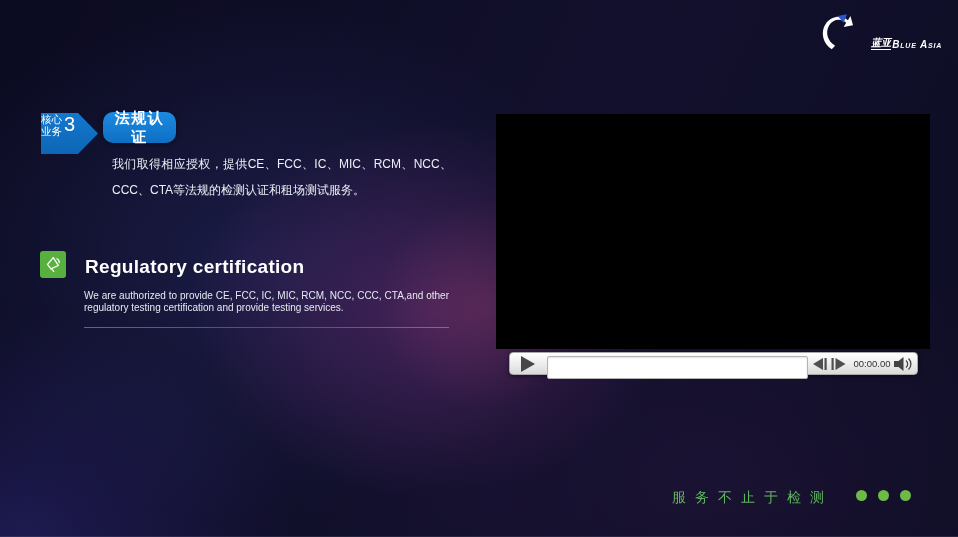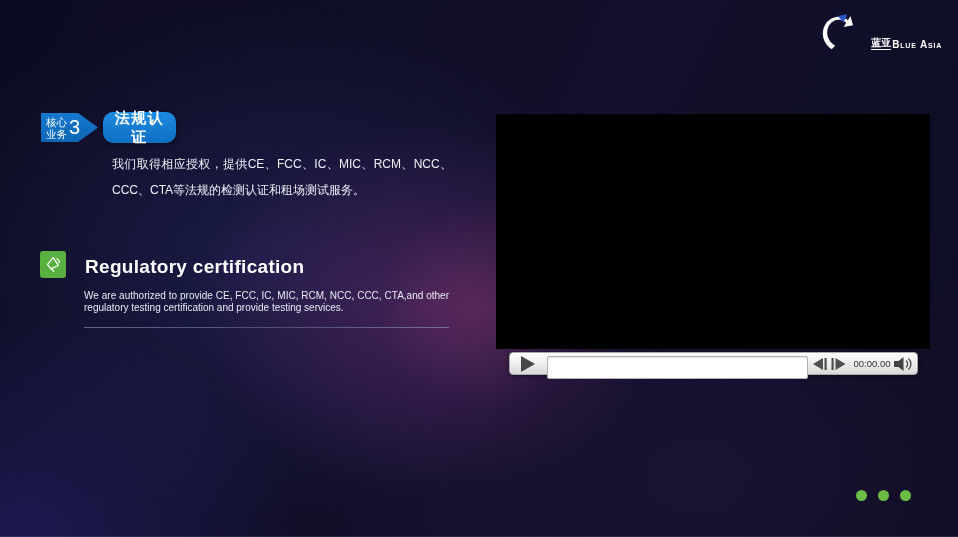--- a/index.html
+++ b/index.html
@@ -11,33 +11,33 @@
       radial-gradient(ellipse 330px 260px at 430px 310px, rgba(170,60,155,0.30), transparent 72%),
       radial-gradient(ellipse 480px 360px at 255px 260px, rgba(75,85,195,0.20), transparent 72%),
       radial-gradient(ellipse 380px 300px at 25px 530px, rgba(72,62,200,0.26), transparent 72%),
       radial-gradient(ellipse 520px 340px at 720px 480px, rgba(120,50,140,0.10), transparent 75%),
       linear-gradient(115deg,#0b0b21 0%,#12102c 55%,#0d0d24 100%);
   }
   .slide::after{content:'';position:absolute;left:0;right:0;bottom:0;height:1px;
     background:rgba(200,200,230,0.12);}
 
   
-  .logo{position:absolute;top:14px;right:16px;display:flex;align-items:flex-end;gap:18px;}
+  .logo{position:absolute;top:14px;right:16px;display:flex;align-items:flex-end;gap:18px;font-style:italic;}
   .logo svg{display:block;}
   .logo-text{display:flex;align-items:flex-end;padding-bottom:2px;white-space:nowrap;}
   .logo-cn{color:#fff;font-size:10px;font-weight:bold;border-bottom:1px solid #fff;
     padding-bottom:1px;margin-right:1px;line-height:10px;}
   .logo-en{color:#fff;font-size:10px;font-weight:bold;letter-spacing:0.8px;
     font-variant:small-caps;line-height:11px;}
 
   
-  .badge{position:absolute;left:41px;top:113px;width:57px;height:29px;
+  .badge{position:absolute;left:41px;top:113px;width:57px;height:41px;
     background:linear-gradient(180deg,#1478cf,#0d66b4);
     clip-path:polygon(0 0,65% 0,100% 50%,65% 100%,0 100%);
-    display:flex;align-items:center;padding-left:5px;box-sizing:border-box;color:#fff;}
+    display:flex;box-sizing:border-box;color:#fff;}
   .badge-lines{font-size:10.5px;line-height:12px;}
   .badge-number{font-size:20px;font-weight:300;margin-left:2px;}
 
   
   .pill-button{position:absolute;left:103px;top:112px;width:73px;height:31px;
     background:linear-gradient(180deg,#1b8be2,#0e6fc2);border:none;border-radius:10px;
     color:#fff;font-size:15px;font-weight:bold;letter-spacing:1.5px;
     display:flex;align-items:center;justify-content:center;
     box-shadow:0 1px 5px rgba(0,0,0,0.45);cursor:pointer;
     font-family:"Liberation Sans",sans-serif;}
@@ -153,19 +153,20 @@
     <div class="time-display">00:00.00</div>
     <button class="ctl volume-btn">
       <svg width="20" height="15" viewBox="0 0 20 15">
         <polygon points="0,4.5 4.5,4.5 9.5,0.5 9.5,14.5 4.5,10.5 0,10.5" fill="#434343"></polygon>
         <path d="M12 4 a4.5 4.5 0 0 1 0 7" fill="none" stroke="#434343" stroke-width="1.3"></path>
         <path d="M14.5 2 a7.5 7.5 0 0 1 0 11" fill="none" stroke="#434343" stroke-width="1.3"></path>
       </svg>
     </button>
   </div>
 
+  <div class="slogan">服务不止于检测</div>
   <div class="dots">
     <span class="dot"></span>
     <span class="dot"></span>
     <span class="dot"></span>
   </div>
 
 </div>
 
 </body></html>

